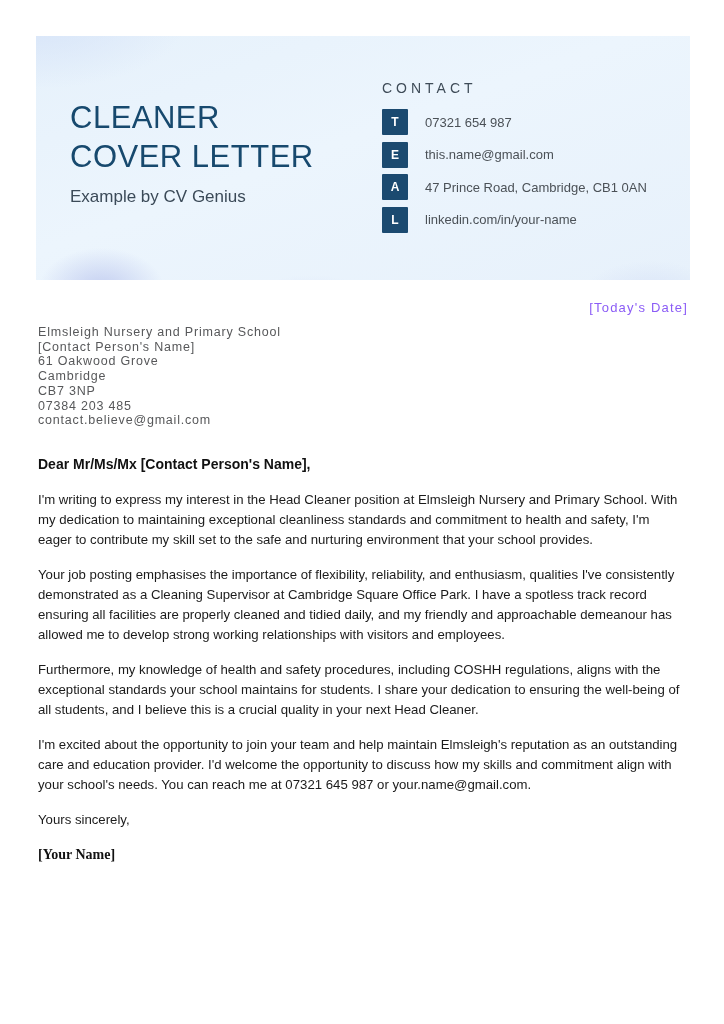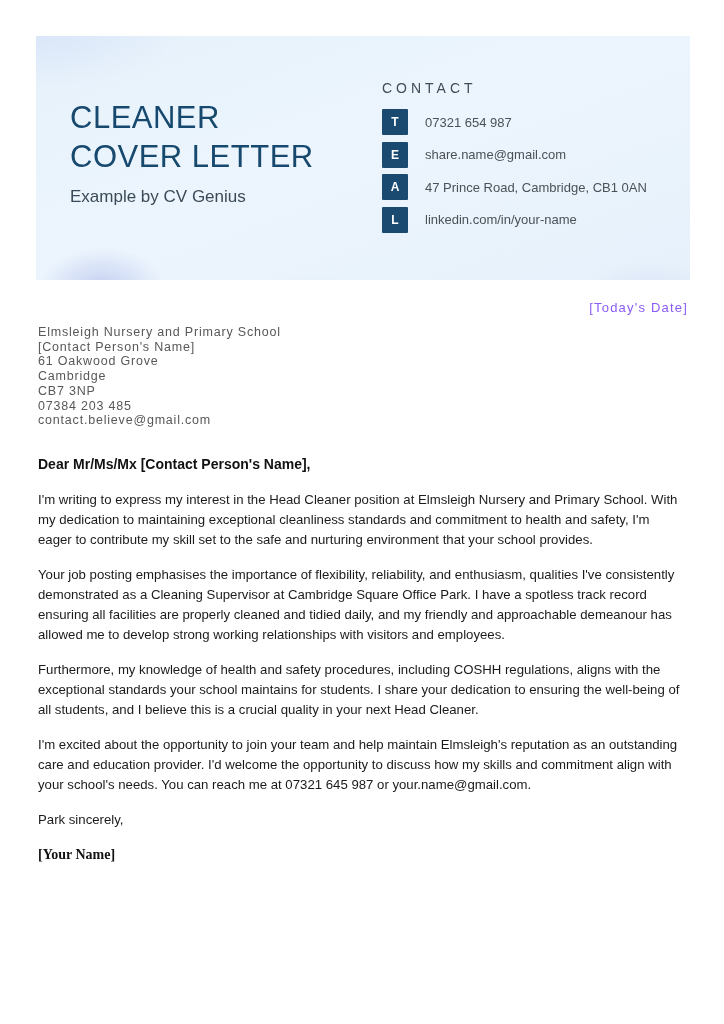--- a/index.html
+++ b/index.html
@@ -83,21 +83,21 @@
 
   <div class="contact">
     <div class="contact-heading">CONTACT</div>
 
     <div class="contact-row">
       <div class="contact-icon">T</div>
       <div class="contact-text">07321 654 987</div>
     </div>
     <div class="contact-row">
       <div class="contact-icon">E</div>
-      <div class="contact-text">share.name@gmail.com</div>
+      <div class="contact-text">this.name@gmail.com</div>
     </div>
     <div class="contact-row">
       <div class="contact-icon">A</div>
       <div class="contact-text">47 Prince Road, Cambridge, CB1 0AN</div>
     </div>
     <div class="contact-row">
       <div class="contact-icon">L</div>
       <div class="contact-text">linkedin.com/in/your-name</div>
     </div>
   </div>
@@ -116,15 +116,15 @@
     <div>contact.believe@gmail.com</div>
   </div>
 
   <p class="salutation">Dear Mr/Ms/Mx [Contact Person's Name],</p>
 
   <p class="para">I'm writing to express my interest in the Head Cleaner position at Elmsleigh Nursery and Primary School. With my dedication to maintaining exceptional cleanliness standards and commitment to health and safety, I'm eager to contribute my skill set to the safe and nurturing environment that your school provides.</p>
   <p class="para">Your job posting emphasises the importance of flexibility, reliability, and enthusiasm, qualities I've consistently demonstrated as a Cleaning Supervisor at Cambridge Square Office Park. I have a spotless track record ensuring all facilities are properly cleaned and tidied daily, and my friendly and approachable demeanour has allowed me to develop strong working relationships with visitors and employees.</p>
   <p class="para">Furthermore, my knowledge of health and safety procedures, including COSHH regulations, aligns with the exceptional standards your school maintains for students. I share your dedication to ensuring the well-being of all students, and I believe this is a crucial quality in your next Head Cleaner.</p>
   <p class="para">I'm excited about the opportunity to join your team and help maintain Elmsleigh's reputation as an outstanding care and education provider. I'd welcome the opportunity to discuss how my skills and commitment align with your school's needs. You can reach me at 07321 645 987 or your.name@gmail.com.</p>
 
-  <p class="closing">Park sincerely,</p>
+  <p class="closing">Yours sincerely,</p>
   <p class="signature">[Your Name]</p>
 </div>
 
 </body></html>

